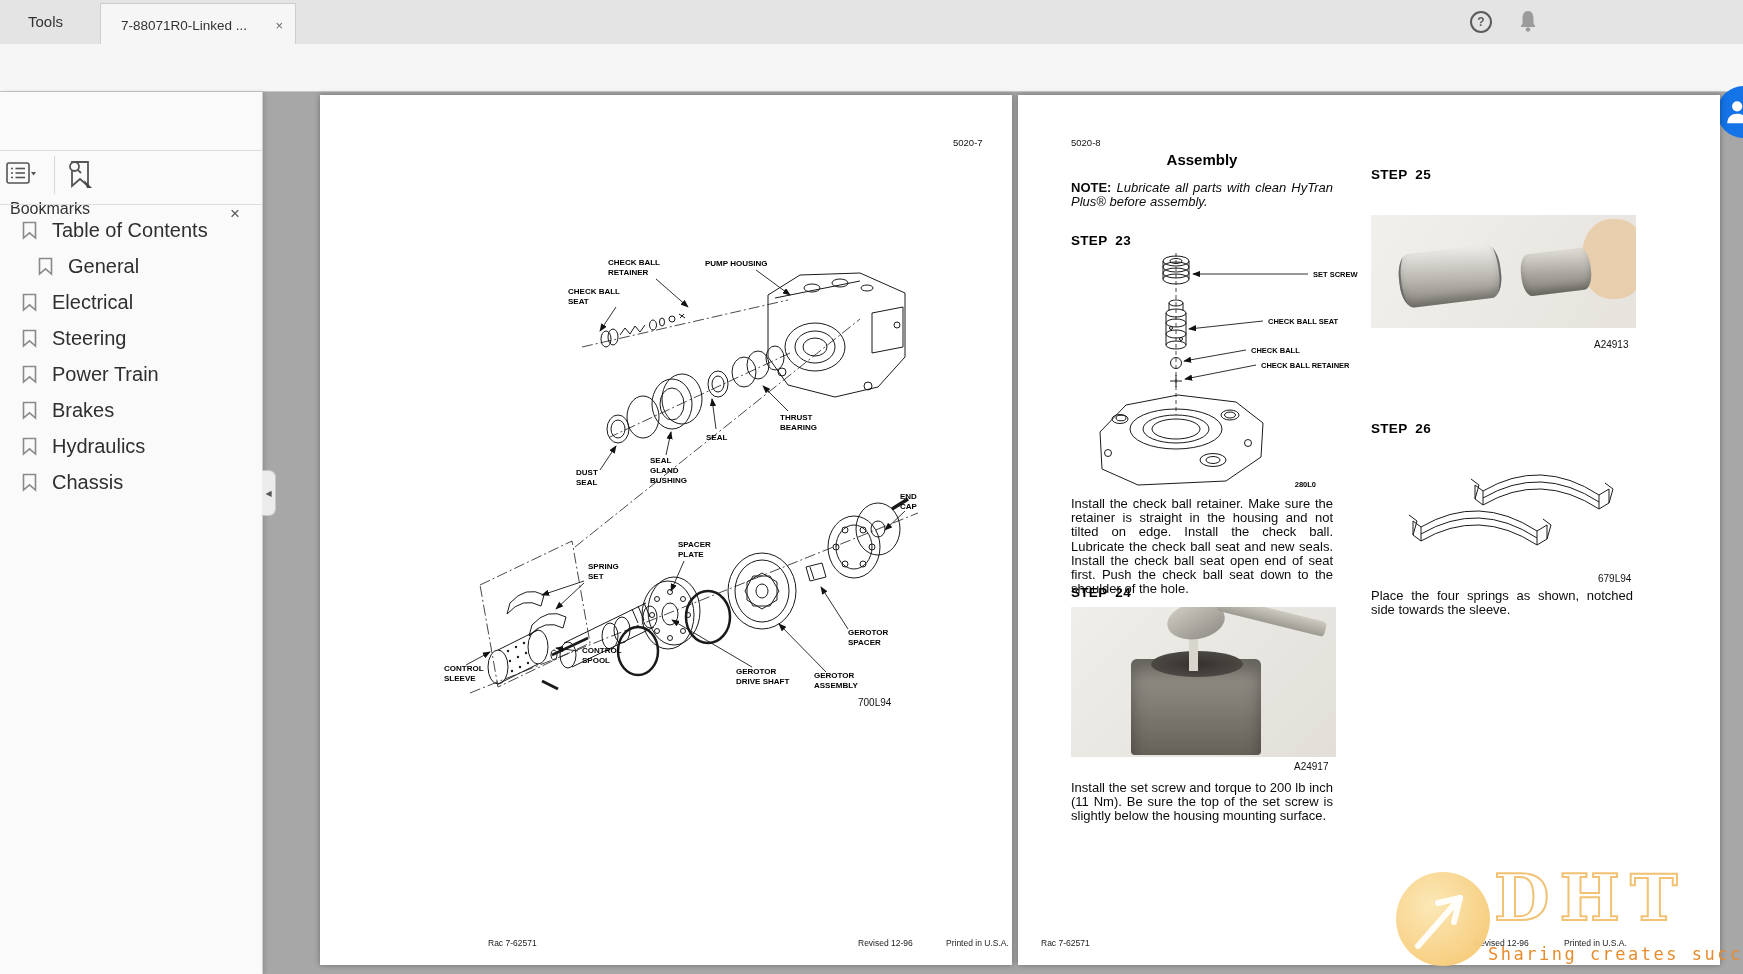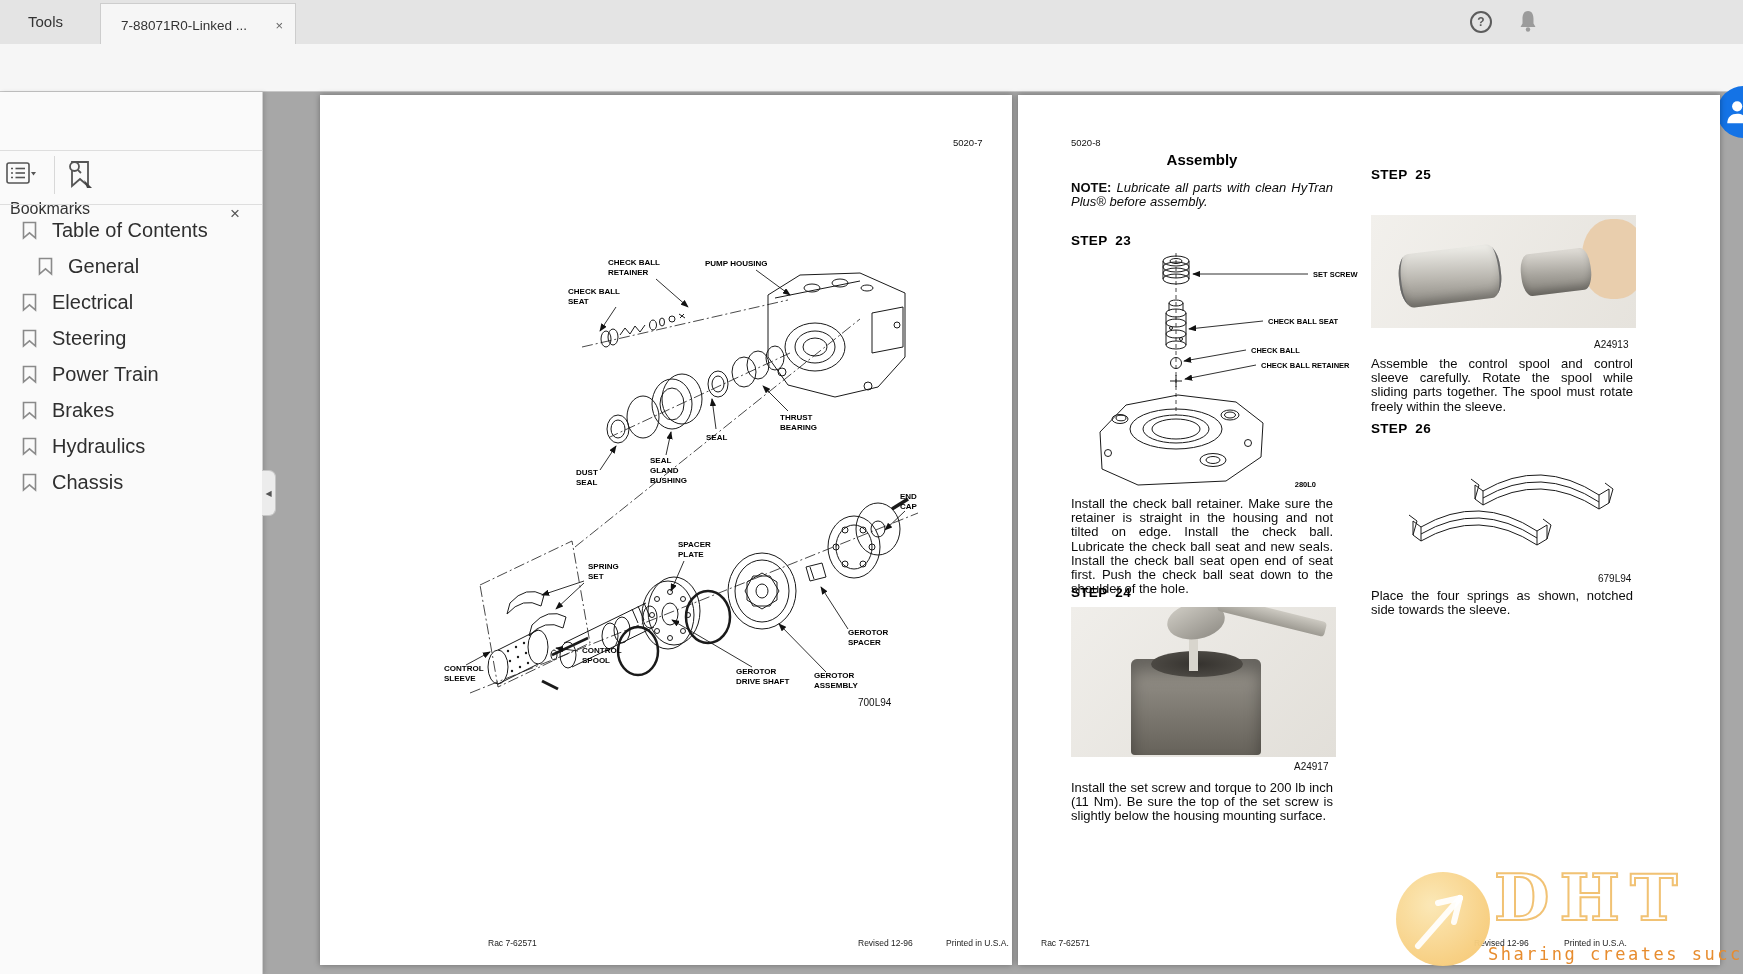--- a/index.html
+++ b/index.html
@@ -489,21 +489,20 @@
     <span class="abs figcode" style="left:276px;top:666px;">A24917</span>
     <div class="abs body-txt" style="left:53px;top:686px;">Install the set screw and torque to 200 lb inch (11 Nm). Be sure the top of the set screw is slightly below the housing mounting surface.</div>
 
     <div class="abs col-head" style="left:353px;top:72px;">STEP  25</div>
     <div class="abs photo" id="photo25" style="left:353px;top:120px;width:265px;height:113px;">
       <div style="position:absolute;right:-10px;top:4px;width:64px;height:80px;border-radius:45%;background:#e9cba7;opacity:.9;"></div>
       <div style="position:absolute;left:28px;top:34px;width:102px;height:54px;border-radius:12px/24px;background:linear-gradient(185deg,#ecebe6 5%,#b9b6af 55%,#85827b);transform:rotate(-7deg);box-shadow:inset 0 -6px 8px rgba(0,0,0,.2), inset 18px 0 0 -16px #777, inset -22px 0 0 -20px #777;"></div>
       <div style="position:absolute;left:150px;top:36px;width:70px;height:42px;border-radius:9px/19px;background:linear-gradient(185deg,#dedbd5 5%,#a8a59e 55%,#7c7972);transform:rotate(-7deg);box-shadow:inset 0 -5px 7px rgba(0,0,0,.2);"></div>
     </div>
     <span class="abs figcode" style="left:576px;top:244px;">A24913</span>
-    <div class="abs body-txt" style="left:353px;top:262px;">Assemble the control spool and control sleeve carefully. Rotate the spool while sliding parts together. The spool must rotate freely within the sleeve.</div>
 
     <div class="abs col-head" style="left:353px;top:326px;">STEP  26</div>
     <svg class="abs" style="left:353px;top:348px;" width="265" height="130" viewBox="0 0 265 130">
       <g stroke="#1a1a1a" stroke-width="1" fill="none">
         <path d="M112,48 Q170,14 228,52 M112,62 Q170,28 228,66 M112,55 Q170,21 228,59"></path>
         <path d="M104,42 L112,48 L112,62 L104,56 Z M228,52 L238,46 L238,60 L228,66 Z"></path>
         <path d="M100,36 L108,42 L104,56 M234,40 L242,46 L238,60"></path>
         <path d="M50,84 Q108,50 166,88 M50,98 Q108,64 166,102 M50,91 Q108,57 166,95"></path>
         <path d="M42,78 L50,84 L50,98 L42,92 Z M166,88 L176,82 L176,96 L166,102 Z"></path>
         <path d="M38,72 L46,78 L42,92 M172,76 L180,82 L176,96"></path>

